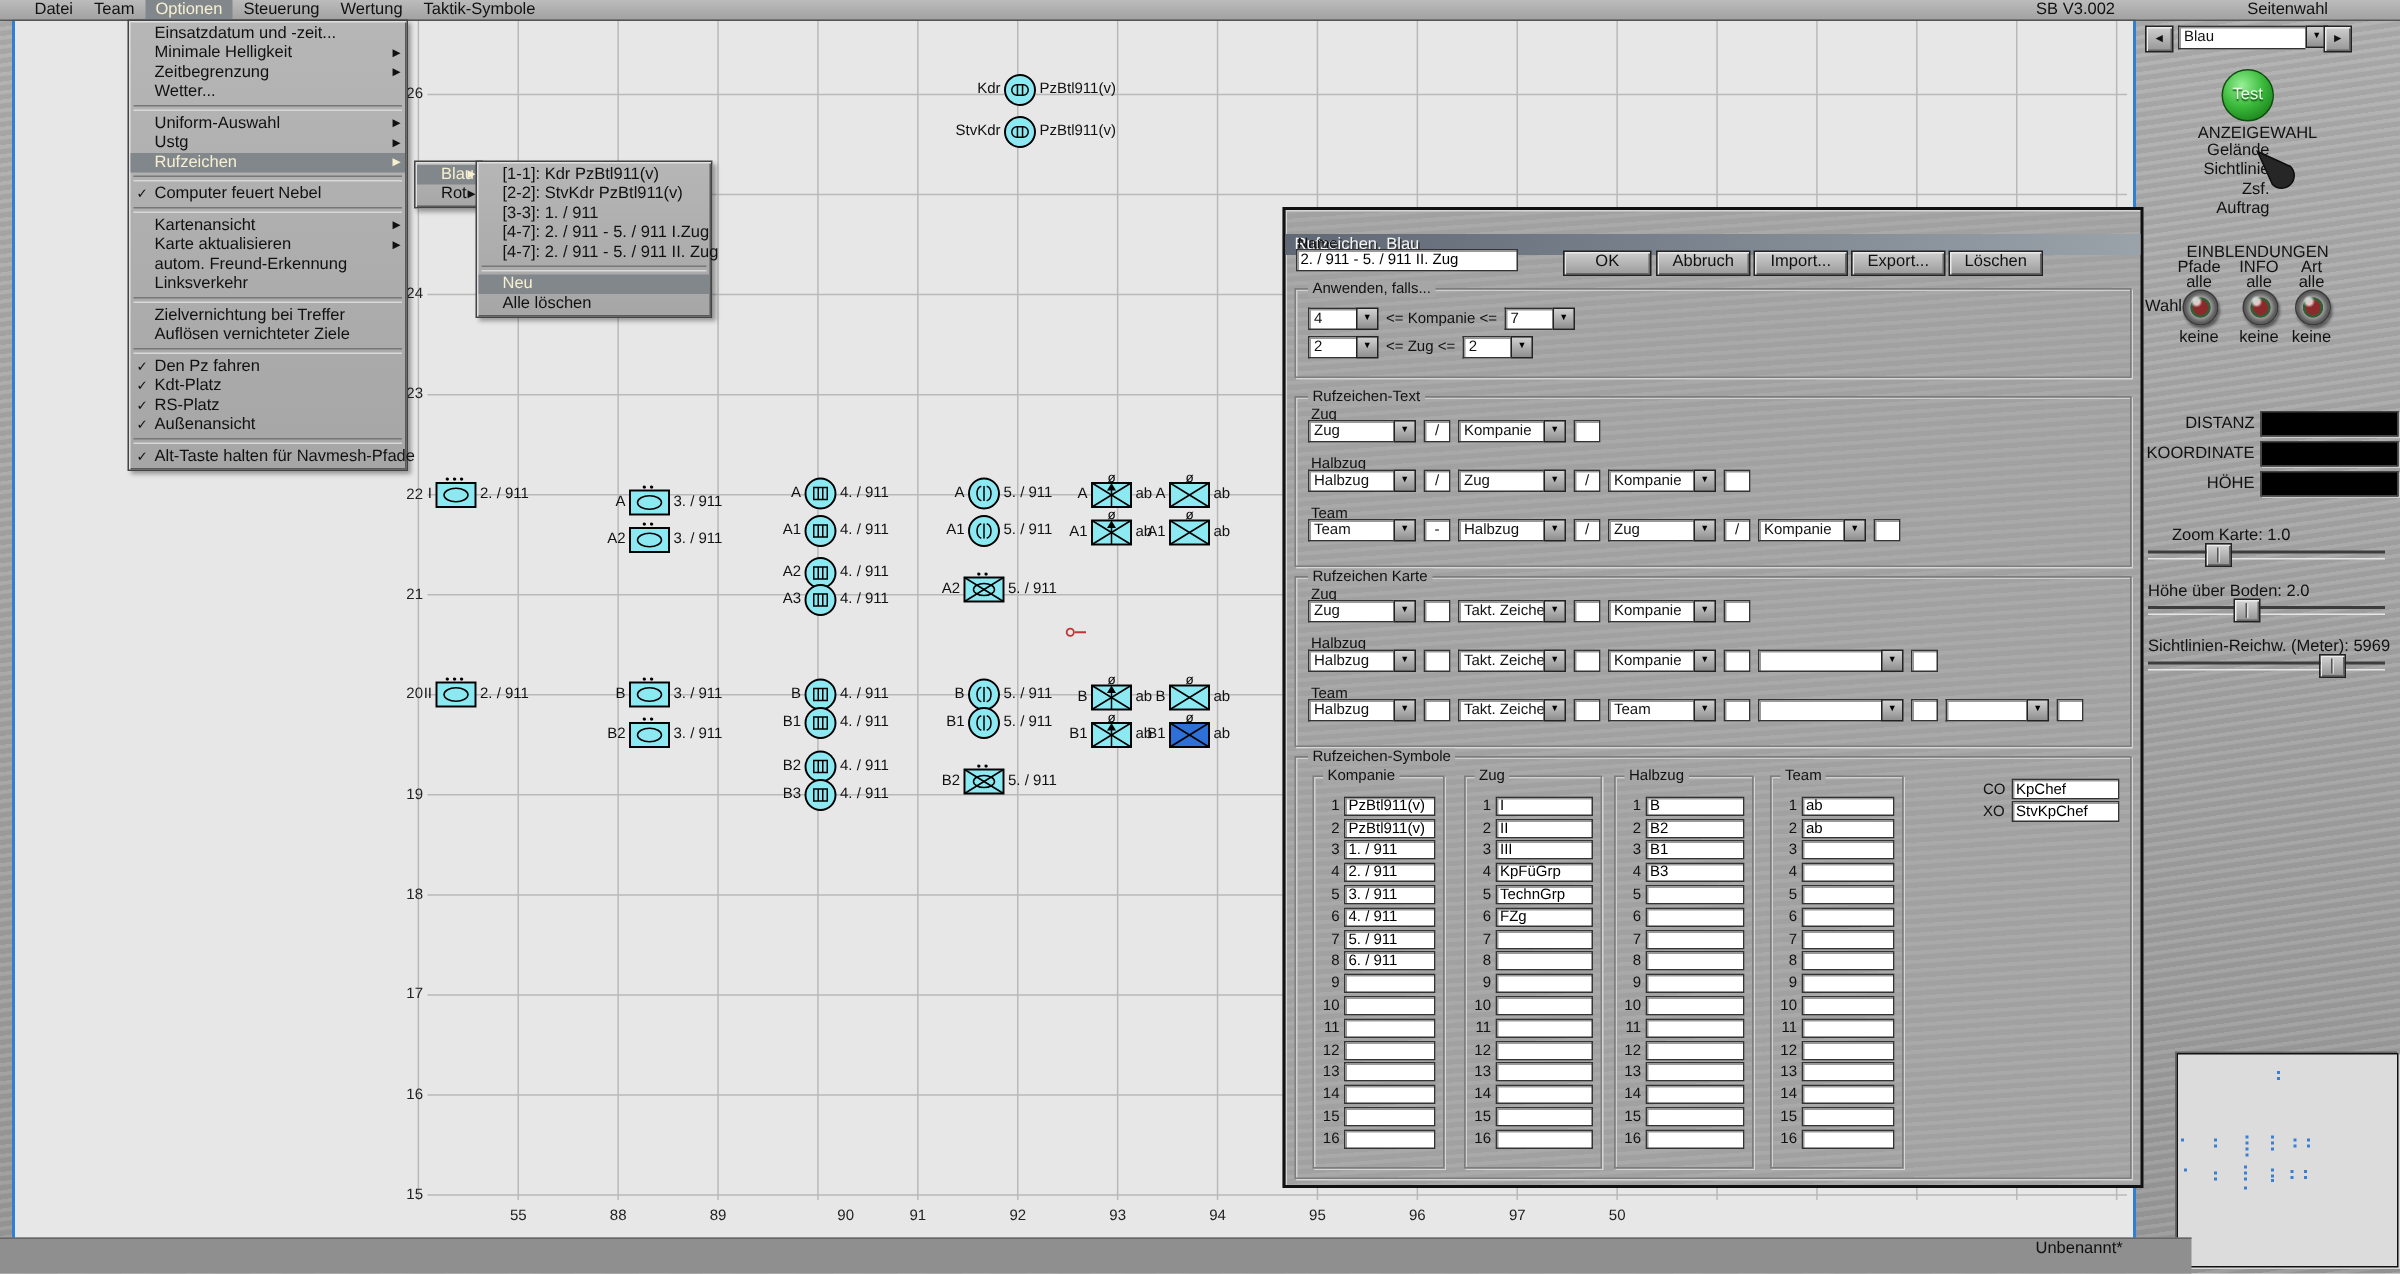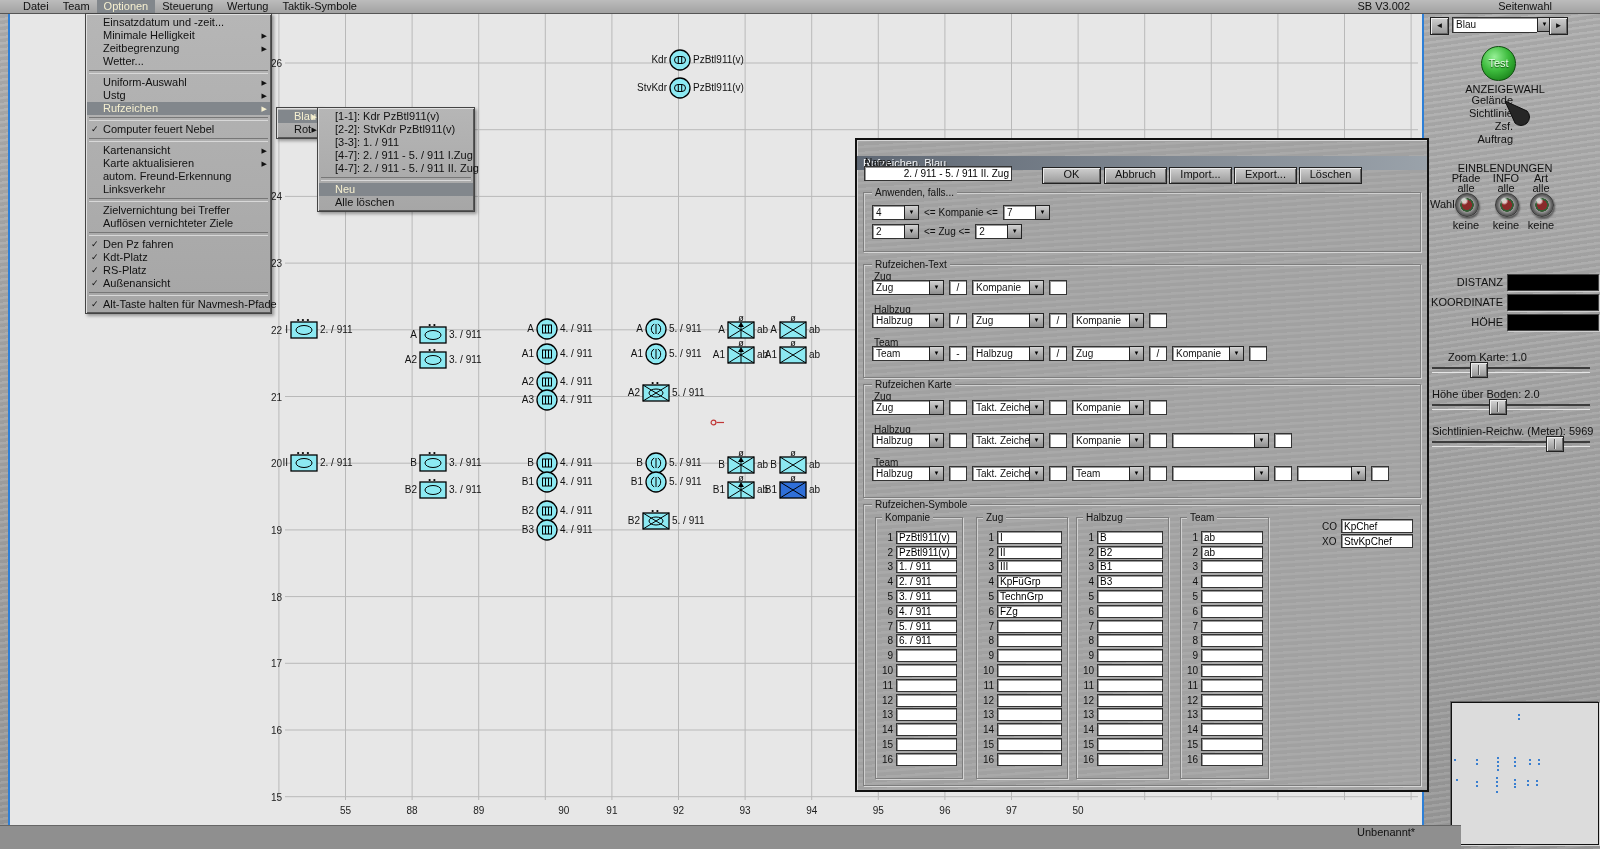--- a/index.html
+++ b/index.html
@@ -395,21 +395,21 @@
     <div class="mi"><span class="mlbl">[4-7]: 2. / 911 - 5. / 911 I.Zug</span></div>
     <div class="mi"><span class="mlbl">[4-7]: 2. / 911 - 5. / 911 II. Zug</span></div>
     <div class="msep"></div>
     <div class="mi hl"><span class="mlbl">Neu</span></div>
     <div class="mi"><span class="mlbl">Alle löschen</span></div>
   </div>
 
 <div id="dialog" class="abs">
   <div id="dlg-title" class="abs">Rufzeichen, Blau</div>
   <span class="abs" style="left:8px;top:17px;font-size:10px;">Name</span>
-  <input id="dlg-name" class="abs tin" style="left: 7px; top: 26px; width: 148px; height: 15px; text-align: right;" value="2. / 911 - 5. / 911 II. Zug">
+  <input id="dlg-name" class="abs tin" style="left: 7px; top: 26px; width: 148px; height: 15px;" value="2. / 911 - 5. / 911 II. Zug">
   <div id="dlg-buttons"></div>
   <div id="g-apply" class="grp" style="left:6px;top:52px;width:556px;height:58px;">
     <span class="glab">Anwenden, falls...</span>
   <div class="ctl-row" style="left: 8px; top: 12px;">
         <div class="sel num">
           <span class="val">4</span>
           <span class="dbtn">▼</span>
         </div>
         <span style="font-size: 10px;">&lt;= Kompanie &lt;=</span>
         <div class="sel num">

